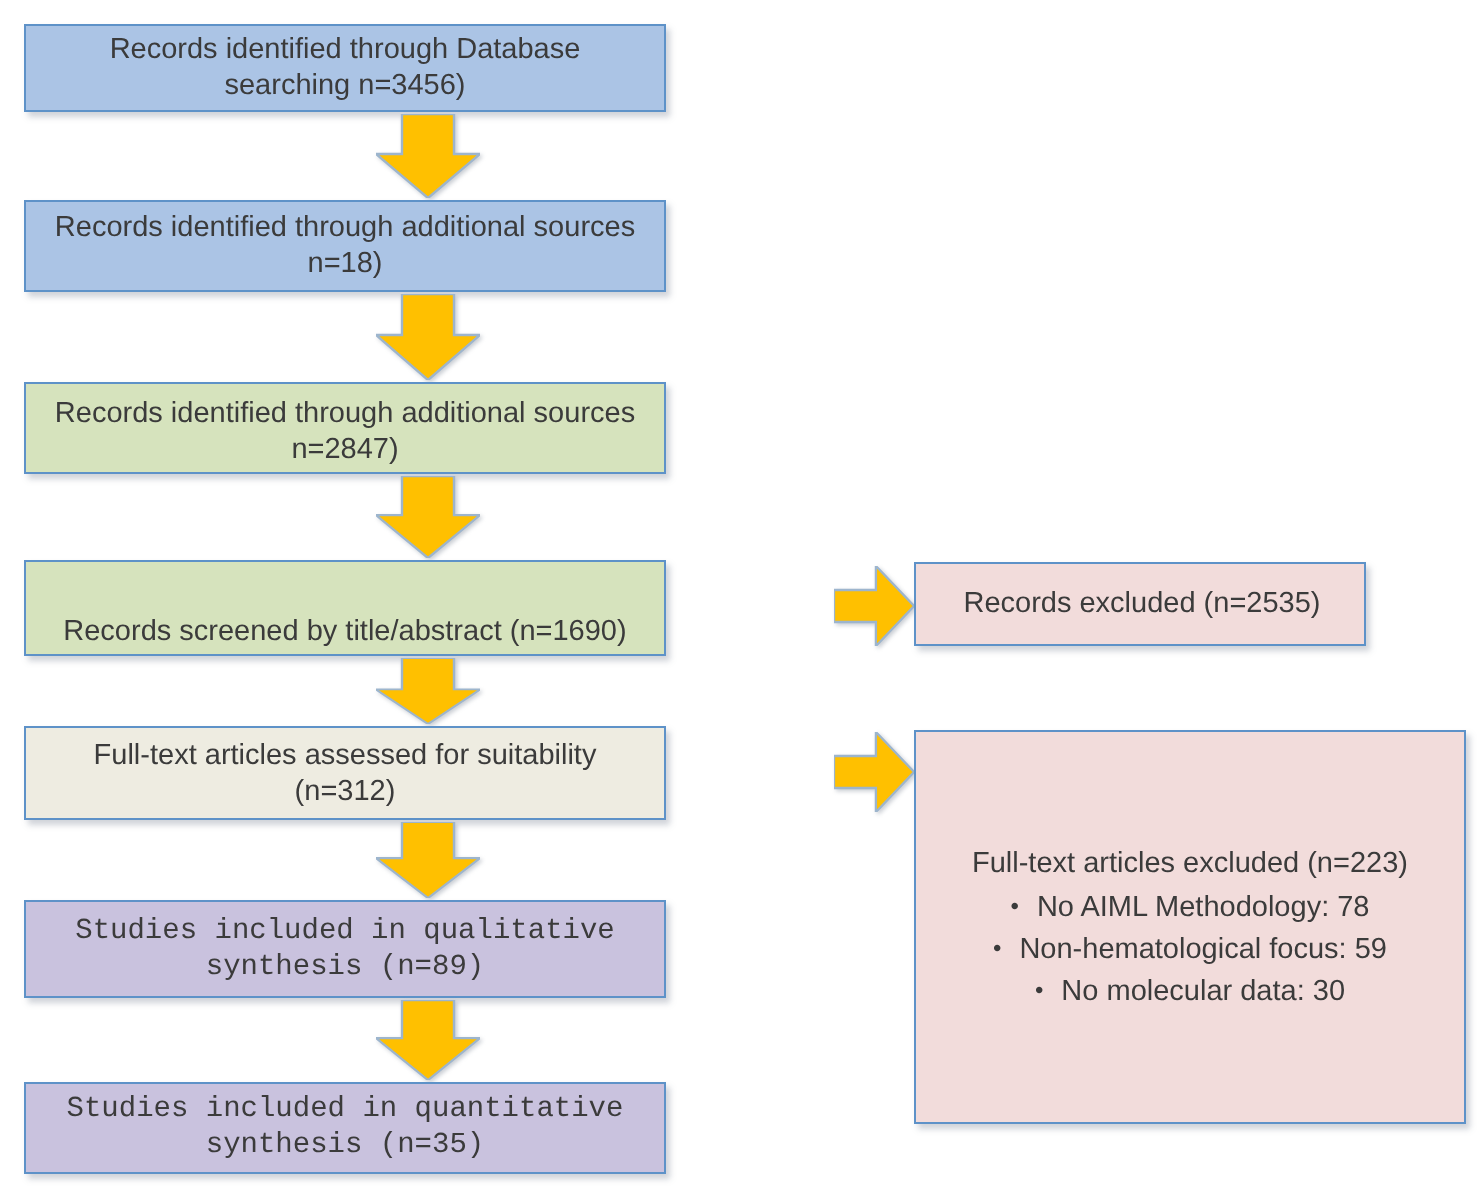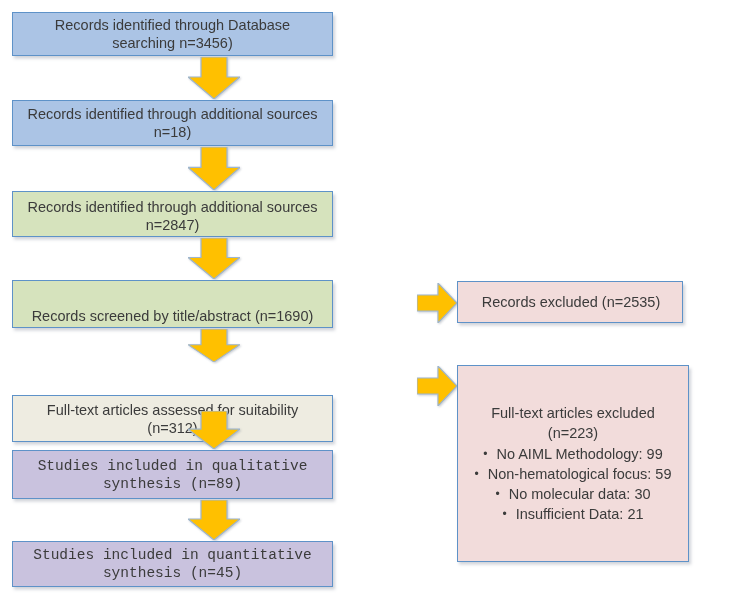--- a/index.html
+++ b/index.html
@@ -34,28 +34,28 @@
   .fill-cream  { background: var(--cream-fill); }
   .fill-purple { background: var(--purple-fill); font-family: Liberation Mono, monospace; }
   .fill-pink   { background: var(--pink-fill); }
 
   
   .main-col { left: 12px; width: 321px; }
   #box-records-database    { top: 12px;  height: 44px; }
   #box-records-additional  { top: 100px; height: 46px; }
   #box-records-additional2 { top: 191px; height: 46px; }
   #box-records-screened    { top: 280px; height: 48px; }
-  #box-fulltext-assessed   { top: 363px; height: 47px; margin-top: 32px; }
+  #box-fulltext-assessed   { top: 363px; height: 47px; }
   #box-qualitative         { top: 450px; height: 49px; }
   #box-quantitative        { top: 541px; height: 46px; }
 
   
   #box-records-excluded  { left: 457px; top: 281px; width: 226px; height: 42px; padding-left: 12px; }
   #box-fulltext-excluded {
-    left: 457px; top: 365px; width: 232px; height: 197px;
+    left: 457px; top: 365px; width: 276px; height: 197px;
     flex-direction: column;
     justify-content: center;
     line-height: 20px;
     padding: 6px 12px;
   }
   #box-fulltext-excluded .excl-title { margin-bottom: 1px; }
   .reason-line { white-space: nowrap; }
   .reason-line .bullet { display: inline-block; margin-right: 9px; font-size: 12px; vertical-align: 1px; }
 
   .arrow { position: absolute; }
@@ -133,21 +133,21 @@
     <span>Studies included in qualitative synthesis (n=89)</span>
   </div>
 
   <div class="arrow v-arrow" id="arrow-down-6">
     <svg viewBox="0 0 52 42" preserveAspectRatio="none">
       <polygon points="13,0 39,0 39,20 52,20 26,42 0,20 13,20"></polygon>
     </svg>
   </div>
 
   <div class="box main-col fill-purple" id="box-quantitative">
-    <span>Studies included in quantitative synthesis (n=45)</span>
+    <span>Studies included in quantitative synthesis (n=35)</span>
   </div>
 
   <div class="arrow h-arrow" id="arrow-right-1">
     <svg viewBox="0 0 42 40" preserveAspectRatio="none">
       <polygon points="0,12 22,12 22,0 42,20 22,40 22,28 0,28"></polygon>
     </svg>
   </div>
 
   <div class="box fill-pink" id="box-records-excluded">
     <span>Records excluded (n=2535)</span>
@@ -155,26 +155,23 @@
 
   <div class="arrow h-arrow" id="arrow-right-2">
     <svg viewBox="0 0 42 40" preserveAspectRatio="none">
       <polygon points="0,12 22,12 22,0 42,20 22,40 22,28 0,28"></polygon>
     </svg>
   </div>
 
   <div class="box fill-pink" id="box-fulltext-excluded">
     <div class="excl-title">Full-text articles excluded (n=223)</div>
     <div class="reason-line">
-      <span class="bullet">•</span><span>No AIML Methodology: 99</span>
+      <span class="bullet">•</span><span>No AIML Methodology: 78</span>
     </div>
     <div class="reason-line">
       <span class="bullet">•</span><span>Non-hematological focus: 59</span>
     </div>
     <div class="reason-line">
       <span class="bullet">•</span><span>No molecular data: 30</span>
     </div>
-    <div class="reason-line">
-      <span class="bullet">•</span><span>Insufficient Data: 21</span>
-    </div>
   </div>
 
 </div>
 
 </body></html>

